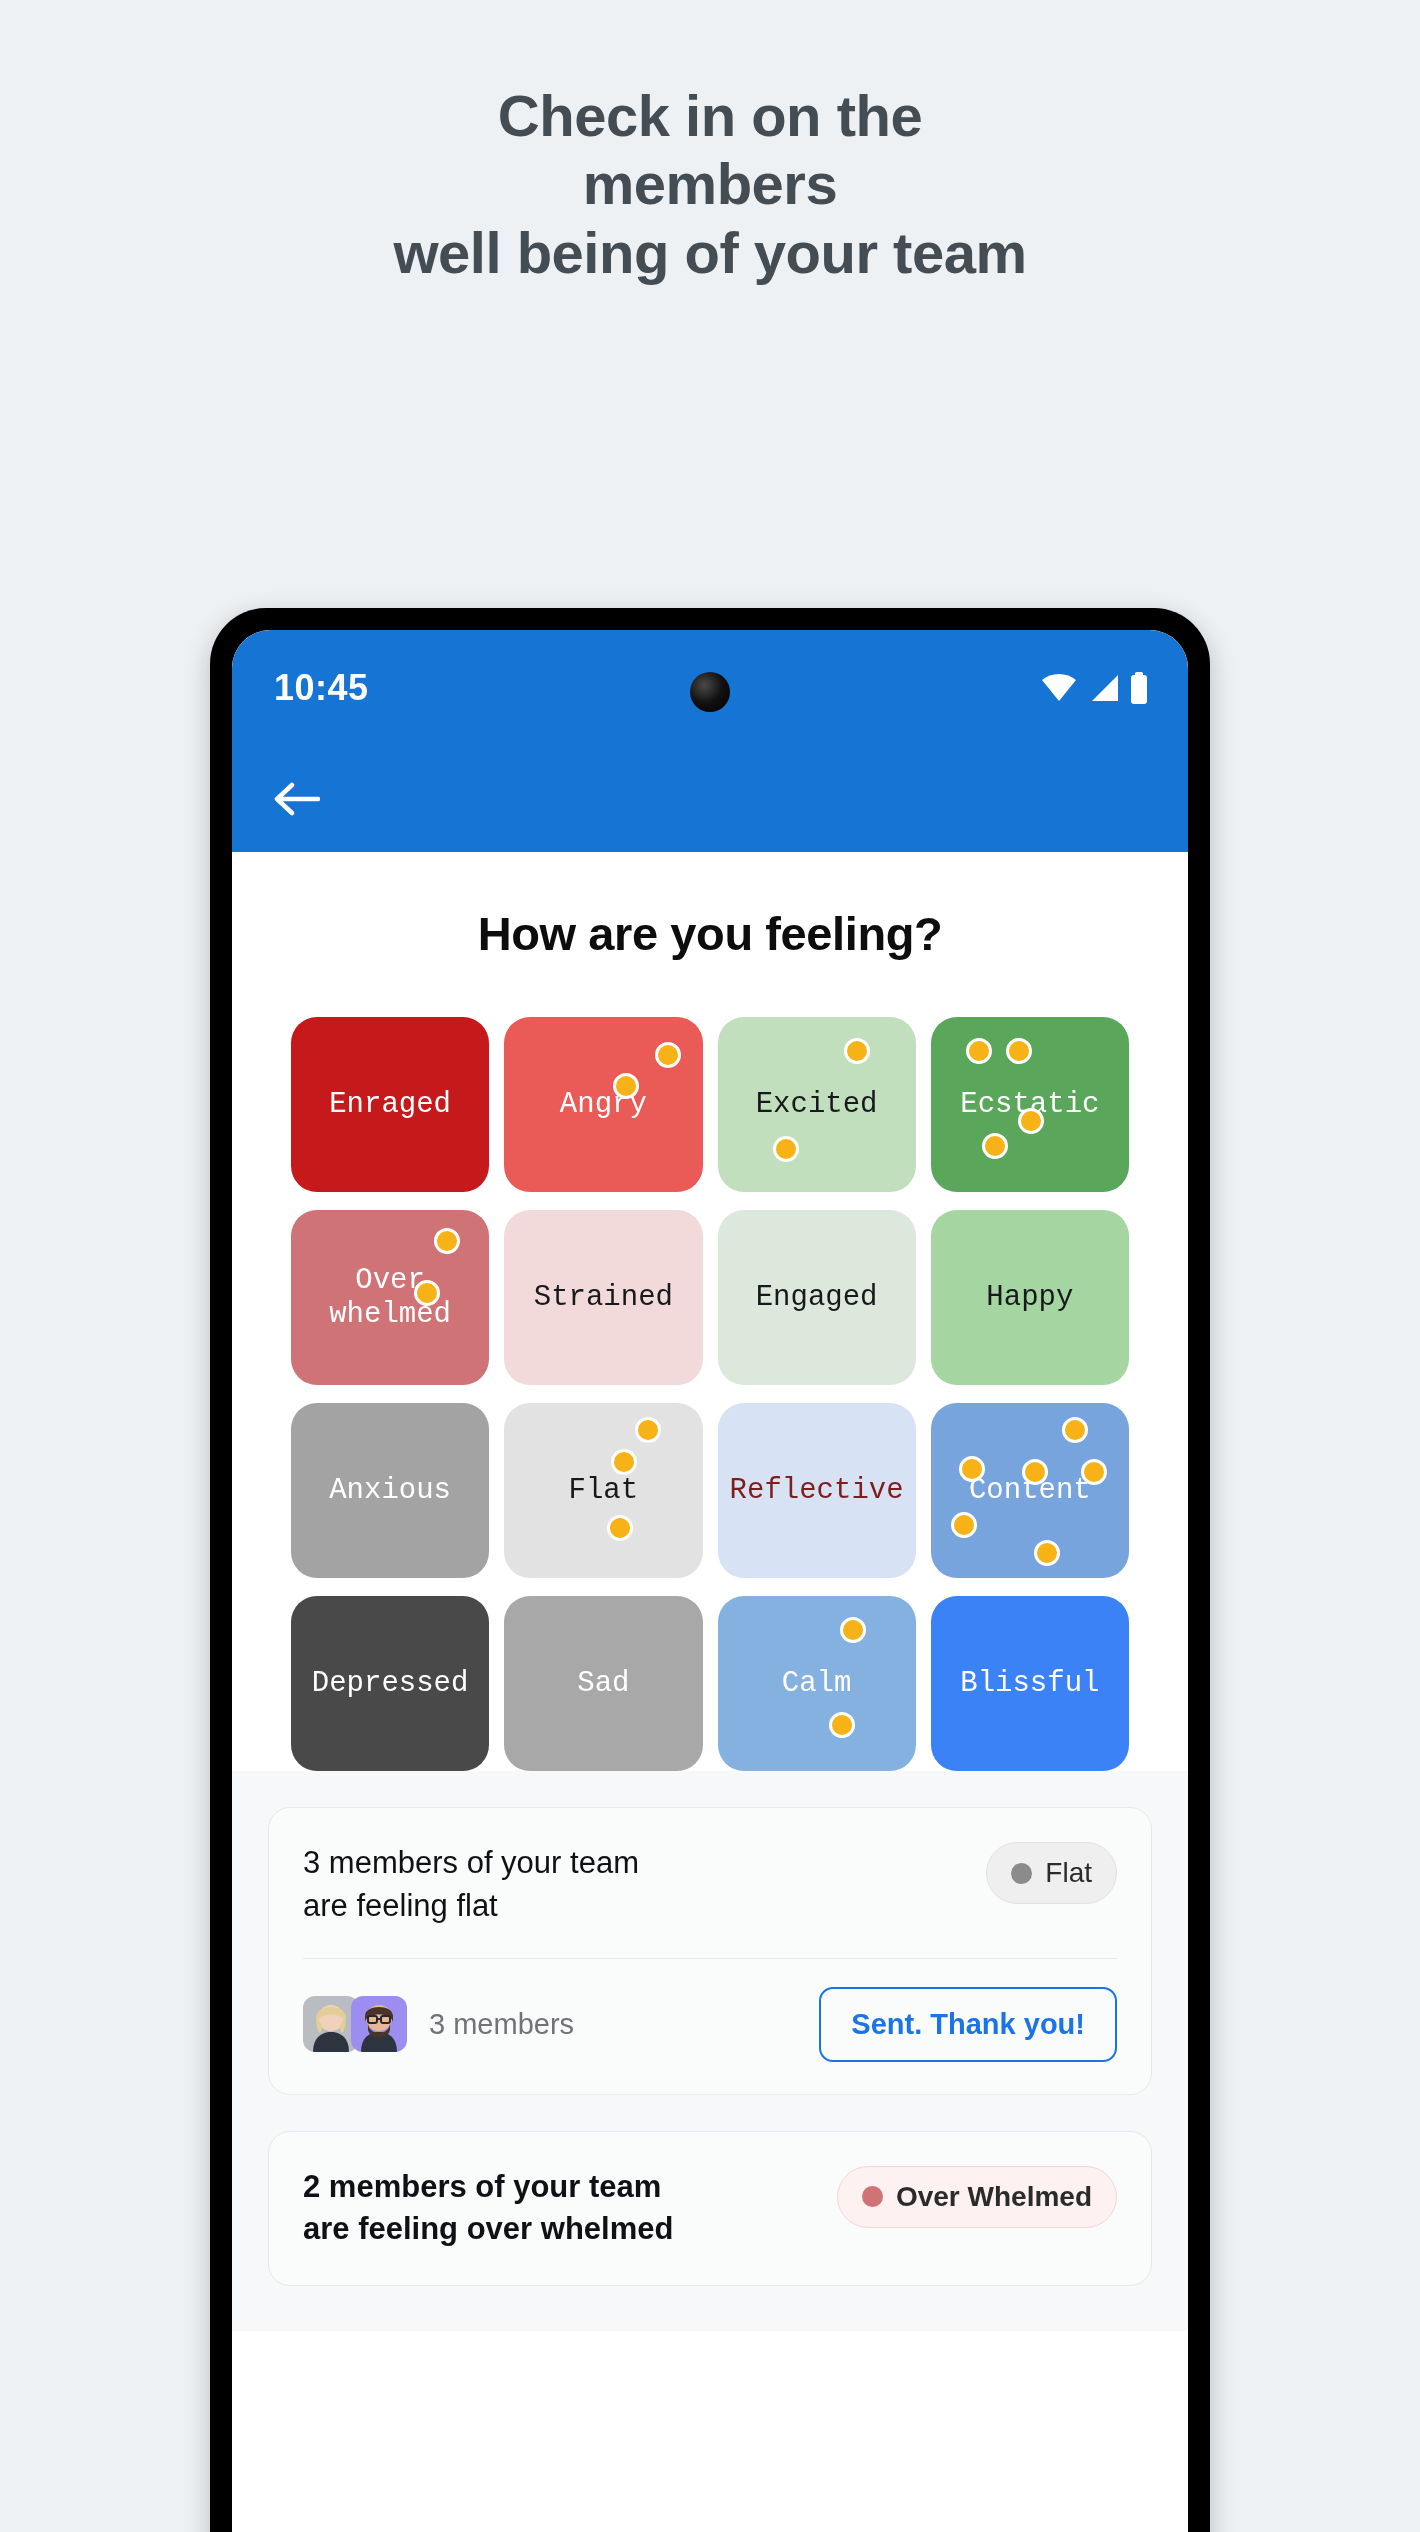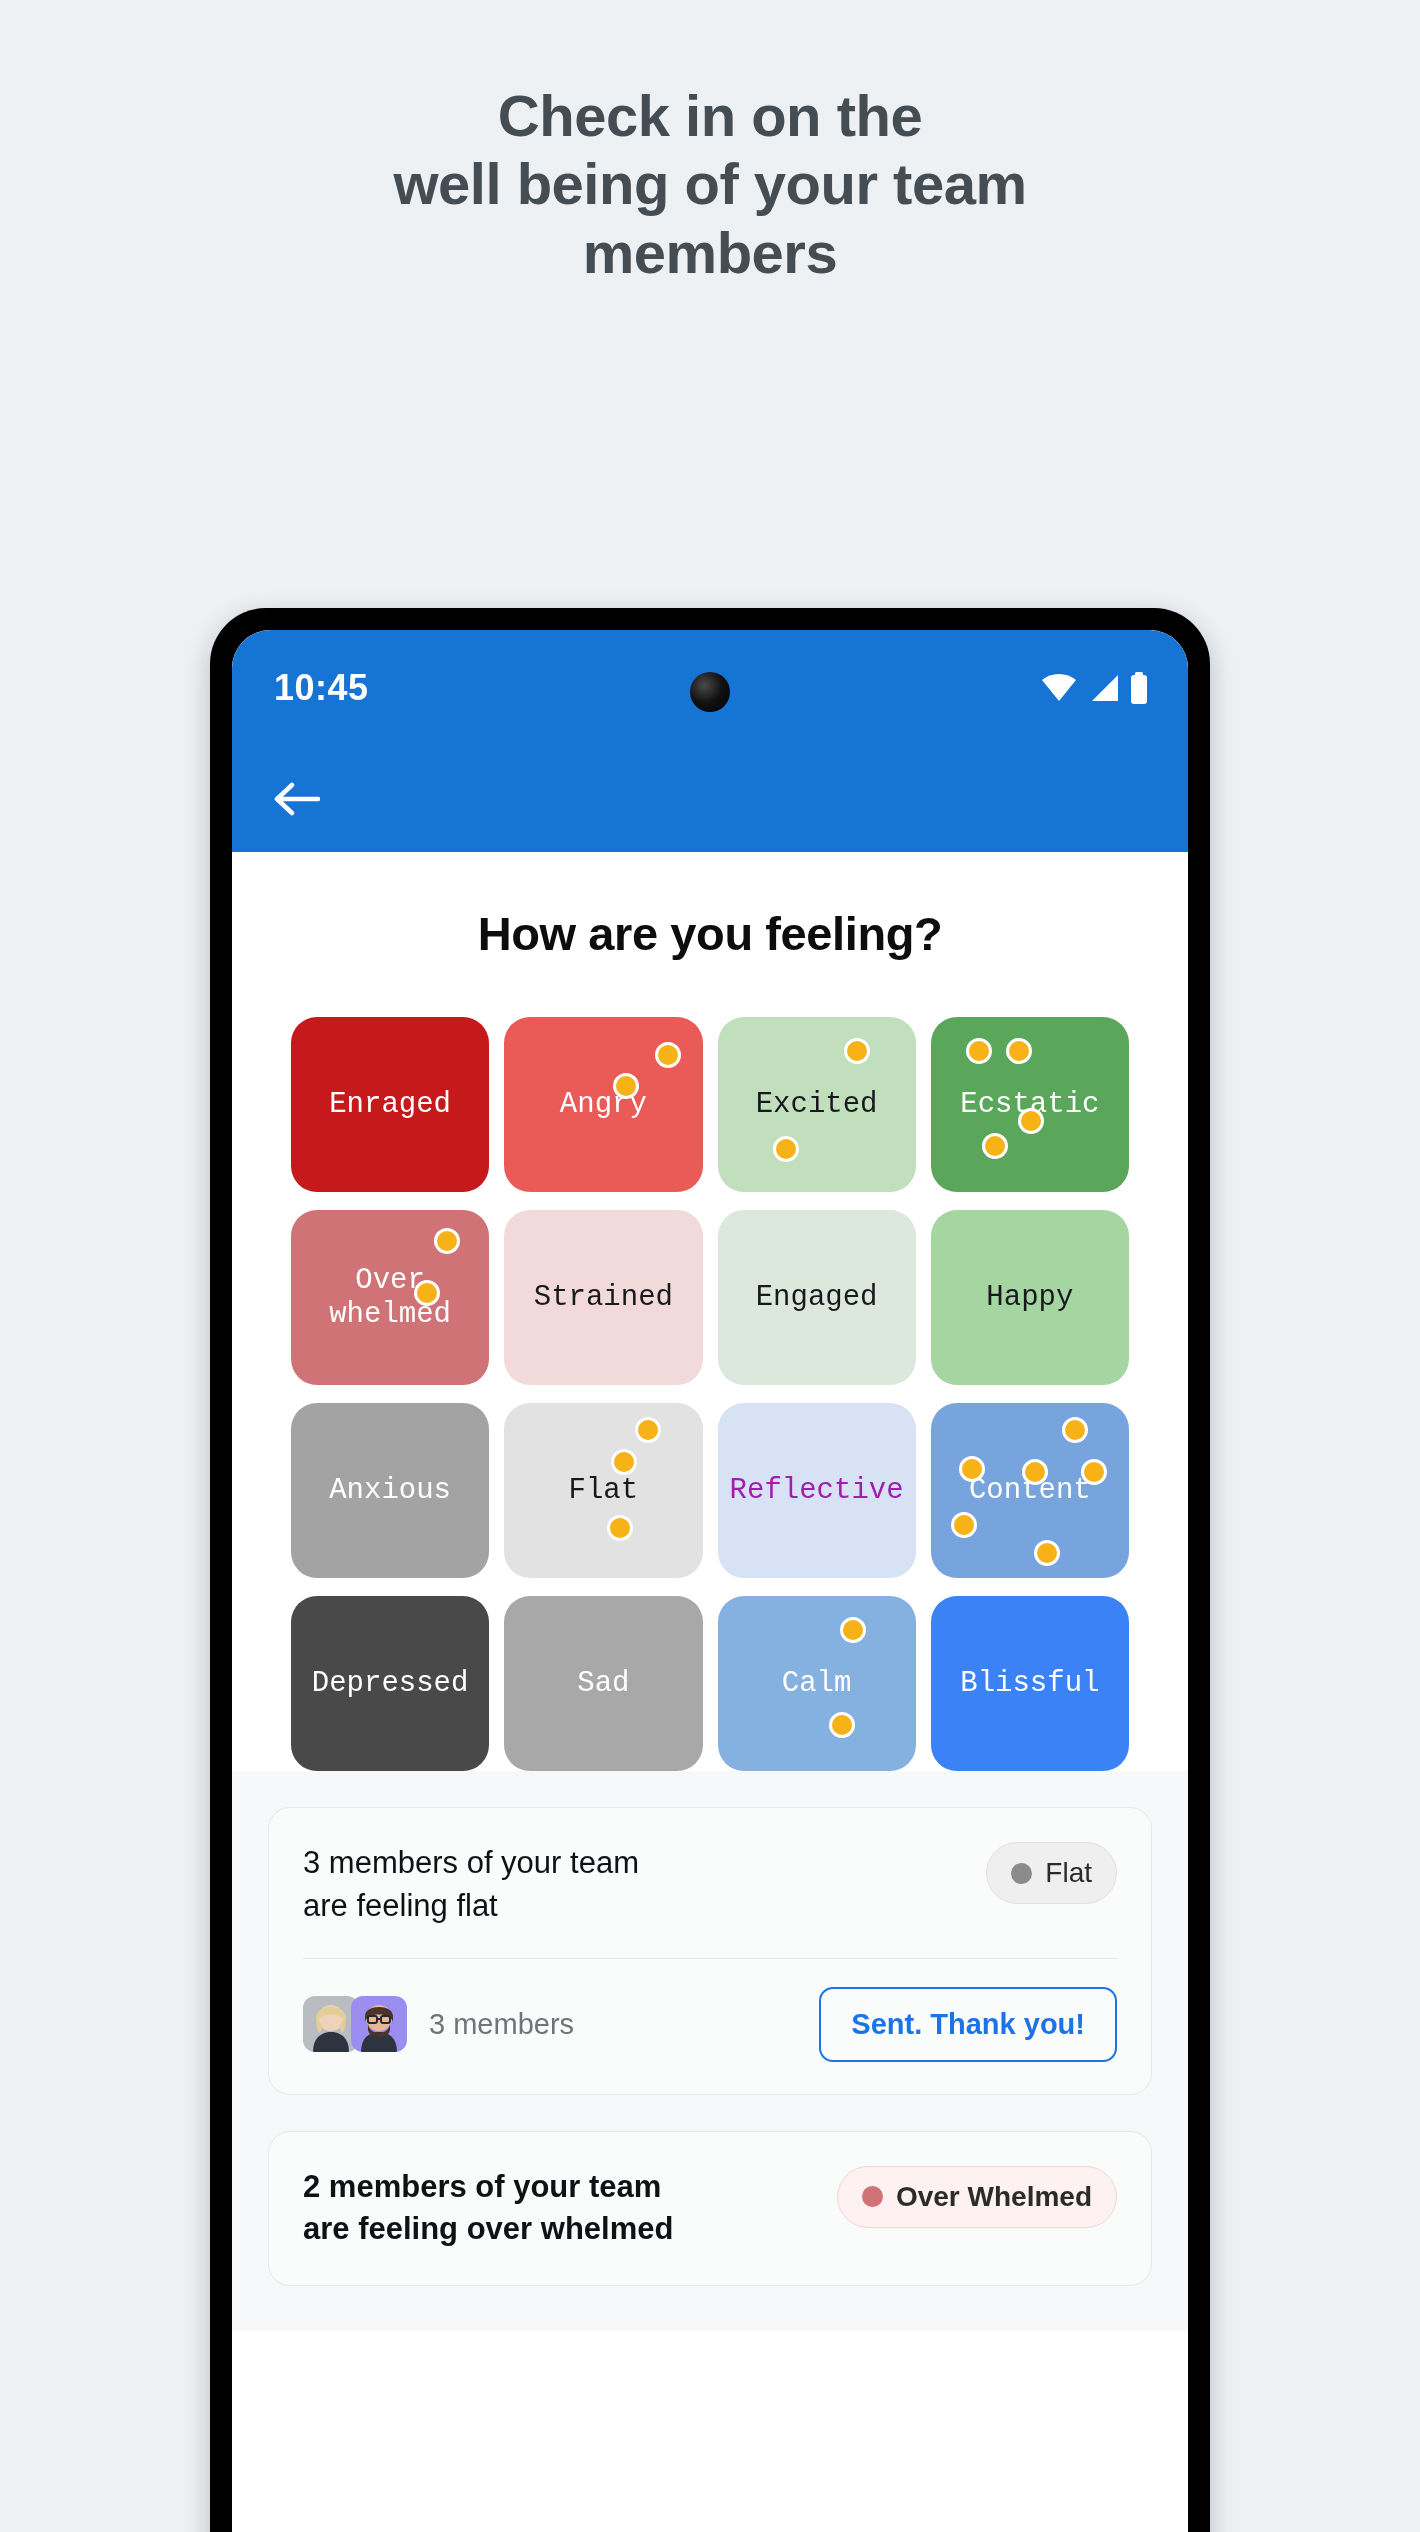--- a/index.html
+++ b/index.html
@@ -202,22 +202,22 @@
     font-family: "Liberation Sans", sans-serif;
     cursor: pointer;
     white-space: nowrap;
   }
 </style>
 </head>
 <body>
 
 <div class="headline">
   <span class="headline-line">Check in on the</span>
+  <span class="headline-line">members</span>
   <span class="headline-line">well being of your team</span>
-  <span class="headline-line">members</span>
 </div>
 
 <div class="phone">
   <div class="screen">
 
     <div class="appbar">
       <div class="statusbar">
         <div class="clock">10:45</div>
         <div class="camera-dot"></div>
         <div class="sys-icons">
@@ -287,21 +287,21 @@
         </div>
         <div class="tile" style="background: rgb(163, 163, 163); color: rgb(255, 255, 255);">
           <span class="tile-label">Anxious</span>
         </div>
         <div class="tile" style="background: rgb(226, 226, 226); color: rgb(23, 25, 28);">
           <span class="tile-label">Flat</span>
           <span class="dot" style="left: 66%; top: 8%; background: rgb(246, 178, 22);"></span>
           <span class="dot" style="left: 54%; top: 26%; background: rgb(246, 178, 22);"></span>
           <span class="dot" style="left: 52%; top: 64%; background: rgb(246, 178, 22);"></span>
         </div>
-        <div class="tile" style="background: rgb(215, 227, 244); color: #a21caf;">
+        <div class="tile" style="background: rgb(215, 227, 244); color: #7f1d1d;">
           <span class="tile-label">Reflective</span>
         </div>
         <div class="tile" style="background: rgb(119, 164, 220); color: rgb(255, 255, 255);">
           <span class="tile-label">Content</span>
           <span class="dot" style="left: 66%; top: 8%; background: rgb(246, 178, 22);"></span>
           <span class="dot" style="left: 14%; top: 30%; background: rgb(246, 178, 22);"></span>
           <span class="dot" style="left: 46%; top: 32%; background: rgb(246, 178, 22);"></span>
           <span class="dot" style="left: 76%; top: 32%; background: rgb(246, 178, 22);"></span>
           <span class="dot" style="left: 10%; top: 62%; background: rgb(246, 178, 22);"></span>
           <span class="dot" style="left: 52%; top: 78%; background: rgb(246, 178, 22);"></span>

